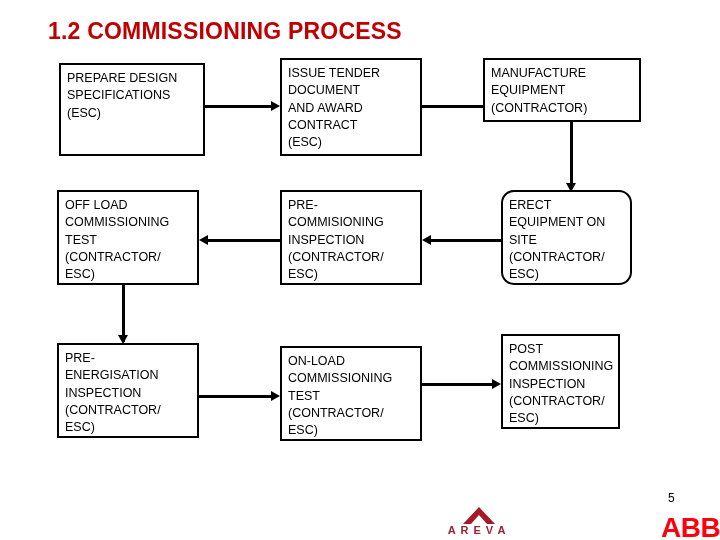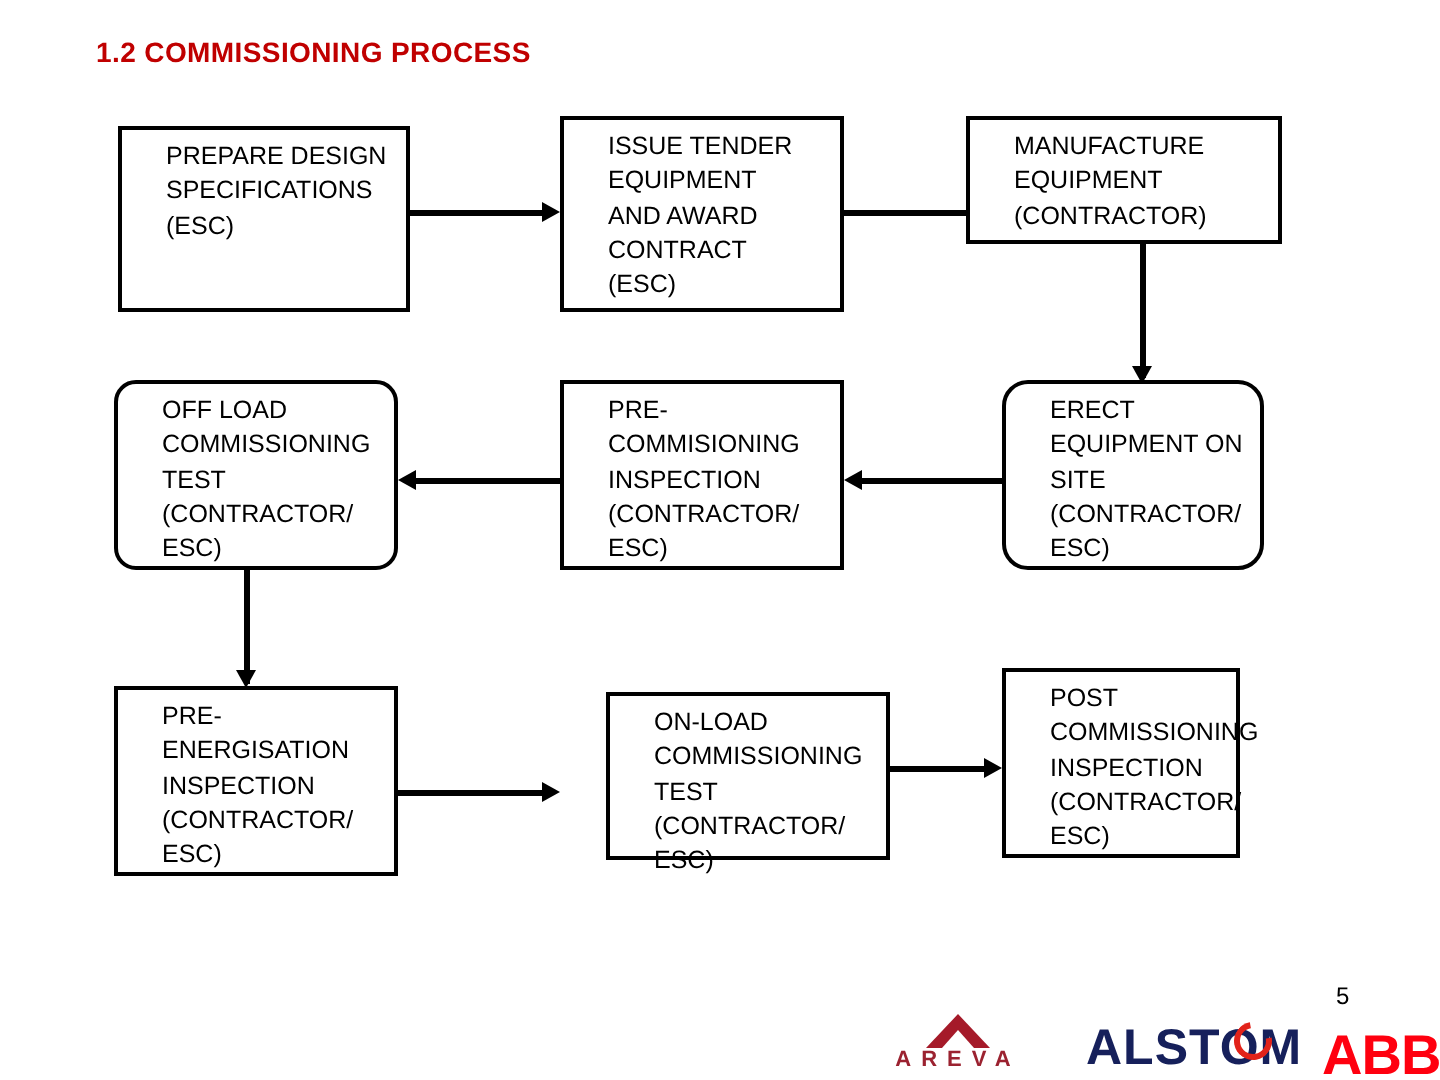--- a/index.html
+++ b/index.html
@@ -12,35 +12,35 @@
     width: 720px;
     height: 540px;
     background: #ffffff;
     overflow: hidden;
     font-family: "Liberation Sans", sans-serif;
   }
   #slide-title {
     position: absolute;
     left: 48px;
     top: 18px;
-    font-size: 14px;
+    font-size: 23px;
     font-weight: bold;
     color: #C00000;
     letter-spacing: 0.2px;
     white-space: nowrap;
   }
   .pbox {
     position: absolute;
     box-sizing: border-box;
     border: 2px solid #000000;
     background: #ffffff;
     color: #000000;
     font-size: 12.5px;
     line-height: 17.3px;
-    padding: 5px 0 0 22px;
+    padding: 5px 0 0 6px;
     white-space: pre-line;
     z-index: 3;
   }
   .conn {
     position: absolute;
     background: #000000;
     z-index: 1;
   }
   .conn.h { height: 3px; }
   .conn.v { width: 3px; }
@@ -150,39 +150,39 @@
 
 <div id="slide">
 
   <div id="slide-title">1.2 COMMISSIONING PROCESS</div>
 
   <div class="pbox" style="left:59px; top:63px; width:146px; height:93px;">PREPARE DESIGN
 SPECIFICATIONS
 (ESC)</div>
 
   <div class="pbox" style="left:280px; top:58px; width:142px; height:98px;">ISSUE TENDER
-EQUIPMENT
+DOCUMENT
 AND AWARD
 CONTRACT
 (ESC)</div>
 
   <div class="pbox" style="left:483px; top:58px; width:158px; height:64px;">MANUFACTURE
 EQUIPMENT
 (CONTRACTOR)</div>
 
   <div class="conn h" style="left:205px; top:105px; width:68px;"></div>
   <div class="ahead right" style="left:271px; top:101px;"></div>
 
   <div class="conn h" style="left:422px; top:105px; width:72px;"></div>
   <div class="ahead right" style="left:492px; top:101px;"></div>
 
   <div class="conn v" style="left:570px; top:121px; height:68px;"></div>
   <div class="ahead down" style="left:566px; top:183px;"></div>
 
-  <div class="pbox" style="left:57px; top:190px; width:142px; height:95px;border-radius:11px;">OFF LOAD
+  <div class="pbox" style="left:57px; top:190px; width:142px; height:95px;">OFF LOAD
 COMMISSIONING
 TEST
 (CONTRACTOR/
 ESC)</div>
 
   <div class="pbox" style="left:280px; top:190px; width:142px; height:95px;">PRE-
 COMMISIONING
 INSPECTION
 (CONTRACTOR/
 ESC)</div>
@@ -201,21 +201,21 @@
 
   <div class="conn v" style="left:122px; top:285px; height:57px;"></div>
   <div class="ahead down" style="left:118px; top:335px;"></div>
 
   <div class="pbox" style="left:57px; top:343px; width:142px; height:95px;">PRE-
 ENERGISATION
 INSPECTION
 (CONTRACTOR/
 ESC)</div>
 
-  <div class="pbox" style="left:280px; top:346px; width:142px; height:84px;margin-left:23px;">ON-LOAD
+  <div class="pbox" style="left:280px; top:346px; width:142px; height:95px;">ON-LOAD
 COMMISSIONING
 TEST
 (CONTRACTOR/
 ESC)</div>
 
   <div class="pbox" style="left:501px; top:334px; width:119px; height:95px;">POST
 COMMISSIONING
 INSPECTION
 (CONTRACTOR/
 ESC)</div>
@@ -229,23 +229,19 @@
 
   <div id="page-number">5</div>
 
   <div id="logo-bar">
     <div class="logo" id="logo-areva">
       <div class="areva-mark"></div>
       <div class="areva-notch"></div>
       <div class="areva-word">AREVA</div>
     </div>
 
-    <div class="logo" id="logo-alstom">
-      <span>ALSTOM</span>
-      <span class="ring"></span>
-    </div>
 
     <div class="logo" id="logo-abb">
       <span>ABB</span>
     </div>
   </div>
 
 </div>
 
 </body></html>

